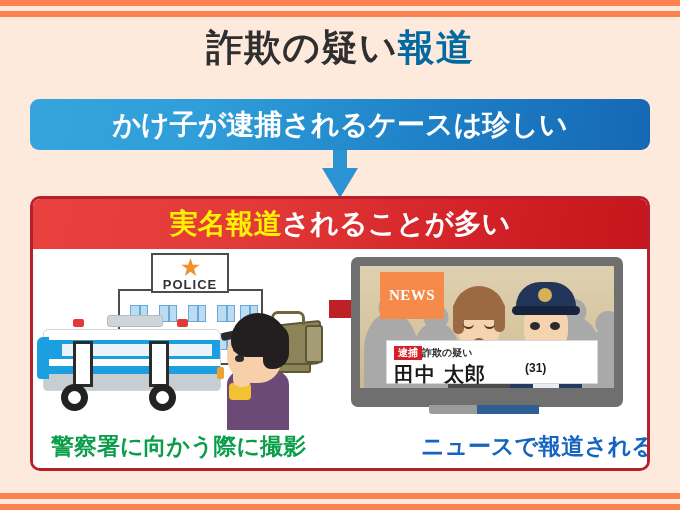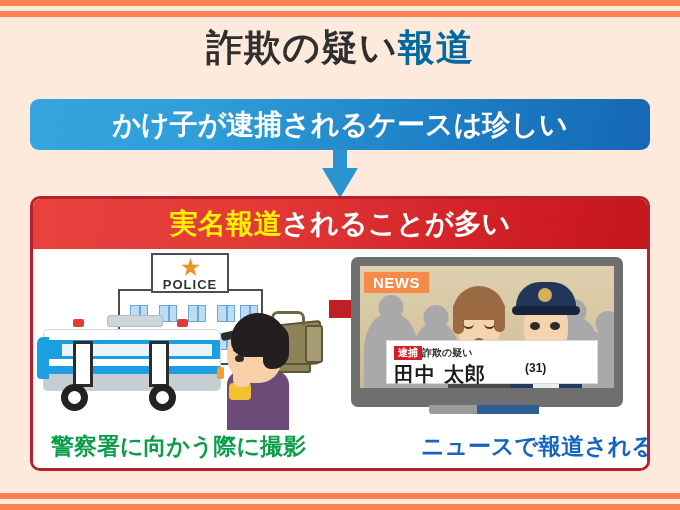--- a/index.html
+++ b/index.html
@@ -191,23 +191,23 @@
   }
   .tv-stand .acc{position:absolute;right:0;top:0;width:62px;height:9px;background:#2e5f94;}
 
   .bg-wall{position:absolute;left:0;top:0;width:100%;height:100%;
     background:linear-gradient(180deg,#ded0b0 0%,#d6c59f 55%,#cbb88f 100%);}
   .crowd{position:absolute;border-radius:50% 50% 0 0;background:#a9a9a9;}
   .crowd .hd{position:absolute;left:50%;top:-17px;transform:translateX(-50%);
     width:25px;height:25px;border-radius:50%;background:#a9a9a9;}
 
   .news-badge{
-    position:absolute;left:4px;top:6px;padding:2px 9px;background:#f58a4b;
+    position:absolute;left:20px;top:6px;padding:15px 9px;background:#f58a4b;
     color:#fff;font-size:15px;font-weight:bold;letter-spacing:0.5px;
-    font-family:Liberation Sans, sans-serif;
+    font-family:Liberation Serif, serif;
   }
   .headline{
     position:absolute;right:3px;top:6px;background:rgba(60,60,60,.55);
     padding:2px 5px;font-size:11px;font-weight:bold;color:#ffffff;white-space:nowrap;
   }
   .headline .hl{color:#63c9ff;}
 
   
   .suspect{position:absolute;left:88px;top:18px;width:62px;height:104px;}
   .suspect .shoulders{position:absolute;left:0;bottom:0;width:62px;height:36px;background:#4b4b4b;border-radius:22px 22px 0 0;}

